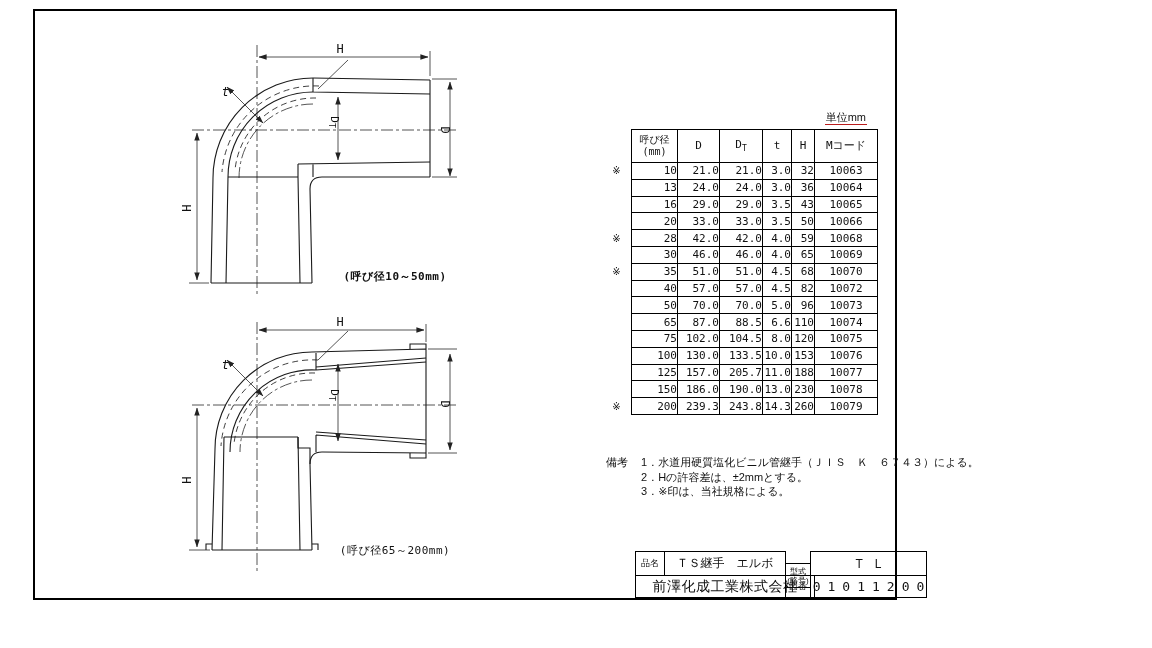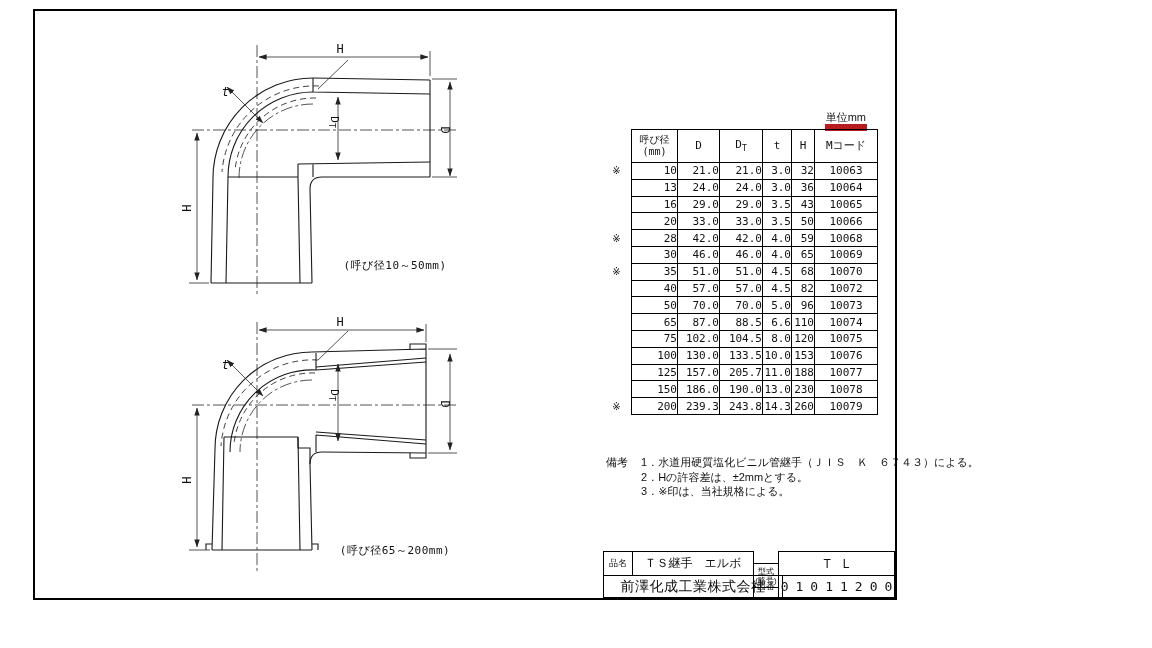--- a/index.html
+++ b/index.html
@@ -9,21 +9,21 @@
   svg{position:absolute;overflow:visible;}
   svg text{font-family:"DejaVu Sans Mono","DejaVu Sans",sans-serif;fill:#111;}
   .ln{stroke:#1a1a1a;stroke-width:1.1;fill:none;}
   .thin{stroke:#2a2a2a;stroke-width:0.8;fill:none;}
   .dim{stroke:#2a2a2a;stroke-width:0.8;fill:none;}
   .cl{stroke:#2a2a2a;stroke-width:0.8;fill:none;stroke-dasharray:12 3 3 3;}
   .hid{stroke:#2a2a2a;stroke-width:0.9;fill:none;stroke-dasharray:6 4;}
   .caption{position:absolute;font-size:11px;letter-spacing:0.5px;text-align:center;
            font-family:"DejaVu Sans Mono","DejaVu Sans",sans-serif;}
   .unit{position:absolute;left:790px;top:110px;width:77px;text-align:right;font-size:11px;}
-  .unit span{border-bottom:7px solid #b91c1c;padding:0 1px 1px 1px;}
+  .unit span{border-bottom:1px solid #b91c1c;padding:0 1px 1px 1px;}
   .tblwrap{position:absolute;left:606px;top:129px;}
   table.dims{border-collapse:collapse;font-family:"DejaVu Sans Mono","DejaVu Sans",sans-serif;
              font-size:11px;}
   table.dims td,table.dims th{border:1px solid #000;padding:0;font-weight:normal;}
   table.dims td.mark,table.dims th.mark{border:none;width:21px;font-size:10px;text-align:center;padding-right:4px;}
   table.dims th{height:32px;text-align:center;line-height:1.25;font-size:11px;}
   table.dims th.szh{font-size:10px;}
   table.dims td{height:15.8px;}
   td.c0{width:45px;text-align:right;padding-right:7px;}
   td.c1{width:41px;text-align:right;padding-right:4px;}
@@ -32,21 +32,21 @@
   td.c4{width:22px;text-align:right;padding-right:3px;}
   td.c5{width:62px;text-align:center;}
   th.w0{width:45px;}th.w1{width:41px;}th.w2{width:42px;}th.w3{width:28px;}th.w4{width:22px;}th.w5{width:62px;}
   sub.t{font-size:8px;}
   .notes{position:absolute;left:606px;top:455px;font-size:11px;line-height:14.5px;}
   .notes .nrow{white-space:nowrap;}
   .notes .nlabel{display:inline-block;width:32px;vertical-align:top;}
   .notes .nitems{display:inline-block;vertical-align:top;}
   .tblock{position:absolute;left:603px;top:551px;width:292px;height:47px;font-size:11px;}
   .tblock .cell{position:absolute;border:1px solid #000;box-sizing:border-box;
-                display:flex;align-items:center;justify-content:center;}
+                display:flex;align-items:center;justify-content:center;margin-left:32px;}
   .tb-hinmei{left:0;top:0;width:30px;height:25px;font-size:9px;}
   .tb-name{left:29px;top:0;width:122px;height:25px;font-size:12px;}
   .tb-model-l{left:150px;top:12px;width:26px;height:25px;font-size:8px;line-height:9px;text-align:center;flex-direction:column;}
   .tb-model-v{left:175px;top:0;width:117px;height:25px;font-size:12px;letter-spacing:12px;text-indent:12px;}
   .tb-company{left:0;top:24px;width:180px;height:23px;font-size:14px;letter-spacing:0.5px;}
   .tb-zuban{left:150px;top:24px;width:26px;height:23px;font-size:9px;}
   .tb-number{left:175px;top:24px;width:117px;height:23px;font-size:13px;letter-spacing:7px;text-indent:7px;
              font-family:"DejaVu Sans Mono","DejaVu Sans",sans-serif;}
 </style>
 </head>
@@ -84,21 +84,21 @@
     <text x="191" y="208" font-size="12" text-anchor="middle" transform="rotate(-90 191 208)">H</text>
     <path class="dim" d="M450 82 V176" marker-start="url(#arrA)" marker-end="url(#arrA)"></path>
     <path class="thin" d="M432 79 H457 M432 177 H457"></path>
     <text x="447" y="132" font-size="12" text-anchor="middle" transform="rotate(90 445 128)">D</text>
     <path class="dim" d="M338 97 V160" marker-start="url(#arrA)" marker-end="url(#arrA)"></path>
     <path class="thin" d="M318 89 L348 60"></path>
     <text font-size="11" text-anchor="middle" transform="rotate(90 334 122)" x="334" y="125"><tspan>D</tspan><tspan font-size="8" dy="2">T</tspan></text>
     <path class="dim" d="M227 87 L263 123" marker-start="url(#arrA)" marker-end="url(#arrA)"></path>
     <text x="229" y="96" font-size="12" font-style="italic" text-anchor="end">t</text>
   </svg>
-  <div class="caption" style="left:325px;top:258px;width:140px;">(呼び径10～50mm)</div>
+  <div class="caption" style="left:325px;top:269px;width:140px;font-weight:bold;">(呼び径10～50mm)</div>
 
   <svg style="left:180px;top:315px;" width="290" height="262" viewBox="180 315 290 262">
     <defs>
       <marker id="arrB" viewBox="0 0 10 10" refX="9.5" refY="5" markerWidth="10" markerHeight="10" orient="auto-start-reverse">
         <path d="M0,1.6 L10,5 L0,8.4 z" fill="#222"></path>
       </marker>
     </defs>
 
     <path class="cl" d="M257 322 V572"></path>
     <path class="cl" d="M192 405 H458"></path>

